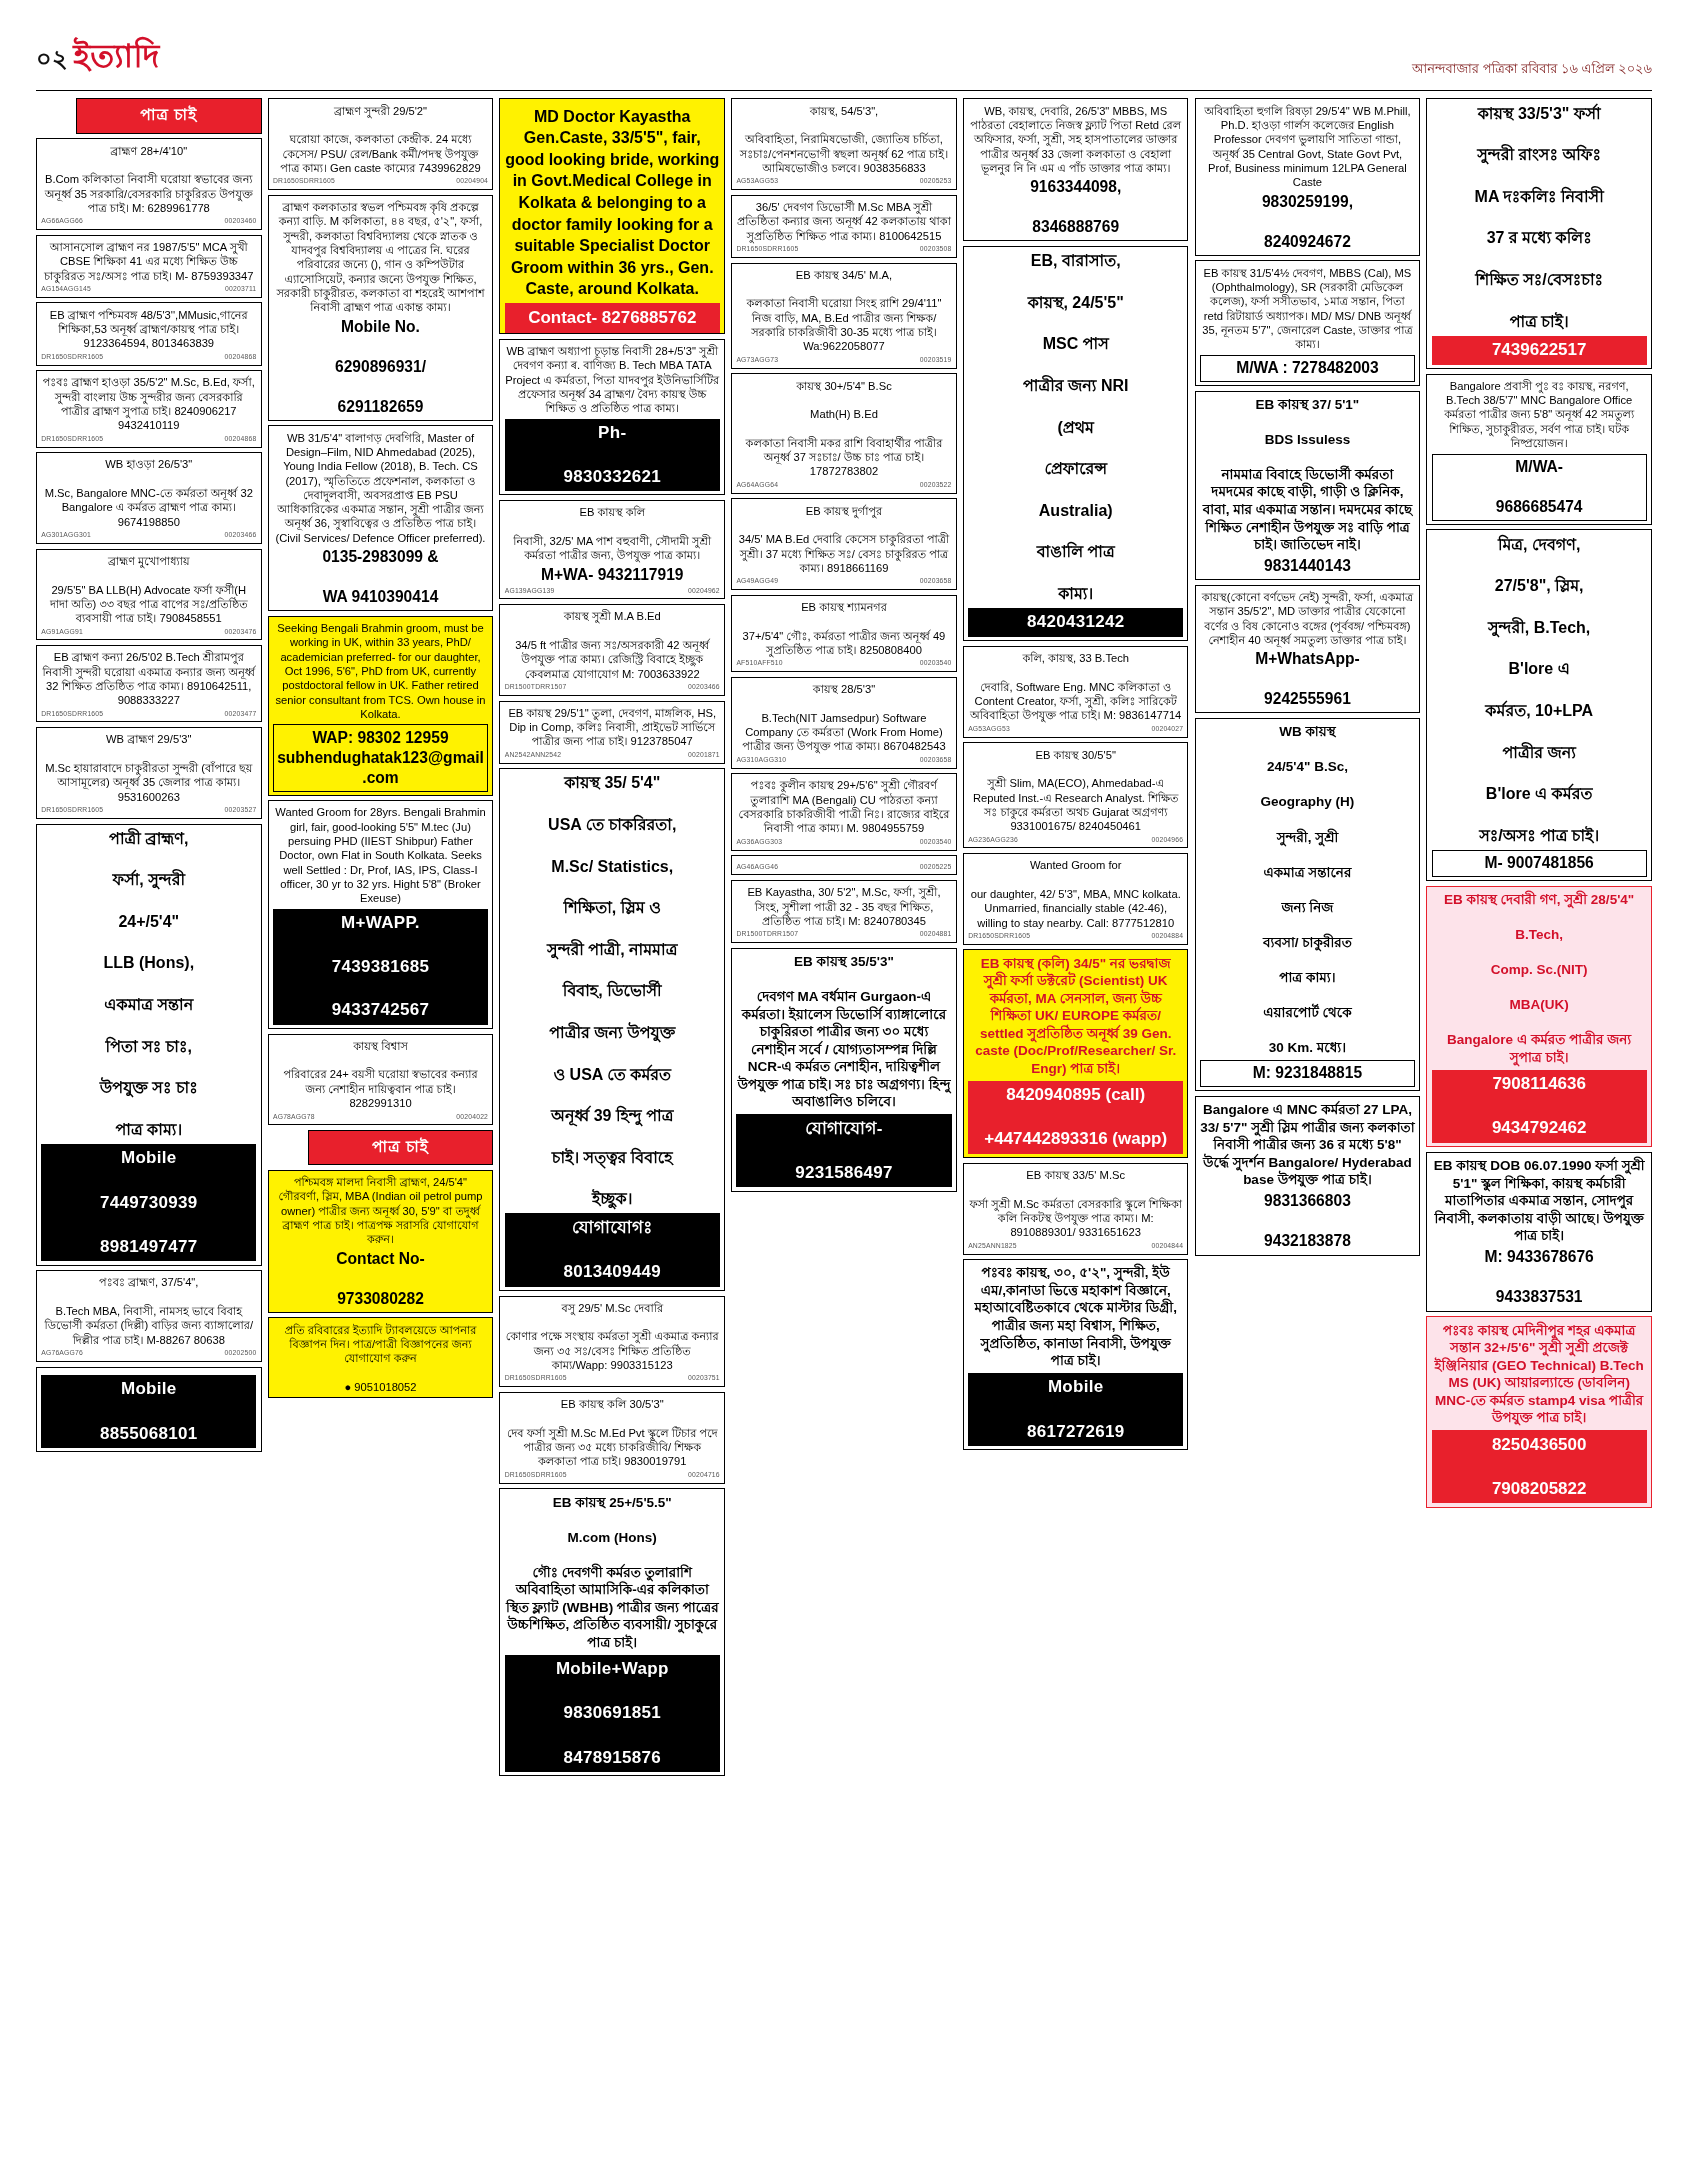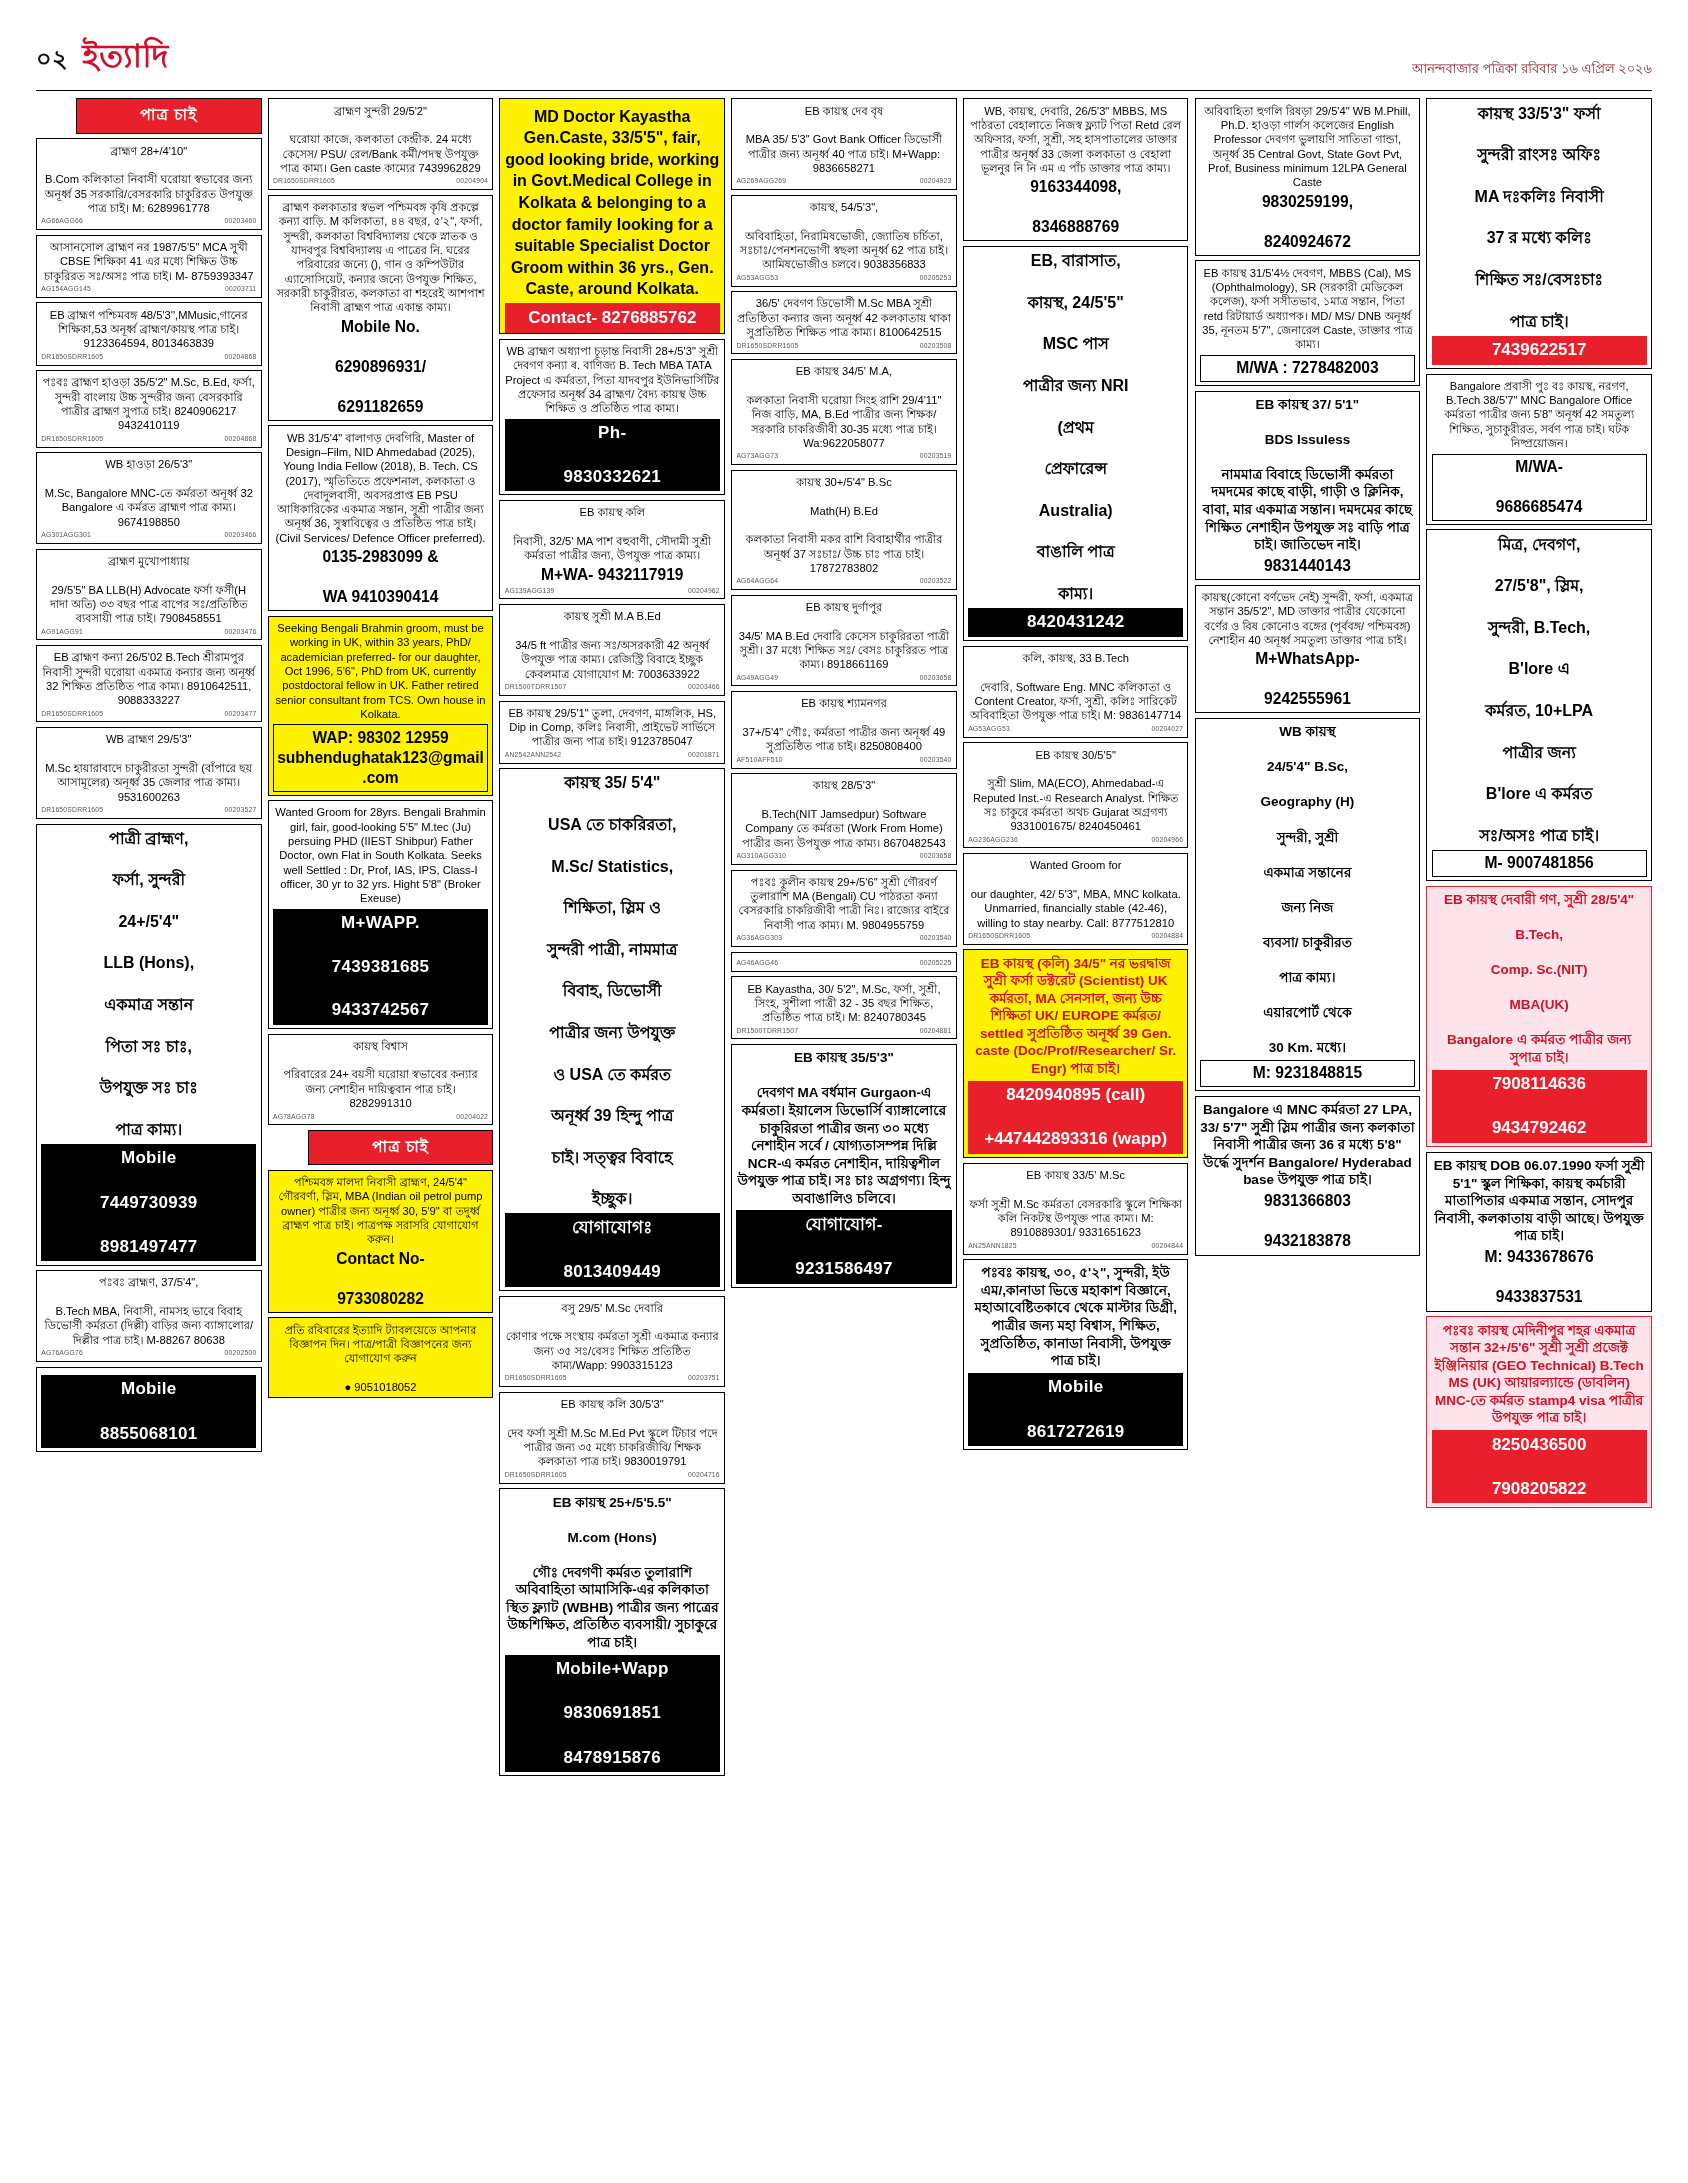--- a/index.html
+++ b/index.html
@@ -24,21 +24,21 @@
     display: flex;
     align-items: flex-end;
     justify-content: space-between;
     border-bottom: 1.6px solid #000;
     padding-bottom: 5.2px;
     margin-bottom: 7.3px;
   }
   .masthead-left {
     display: flex;
     align-items: baseline;
-    gap: 14px;
+    gap: 5px;
   }
   .page-num {
     font-size: 24px;
     font-weight: bold;
     color: #111;
     letter-spacing: 0.5px;
   }
   .masthead-title {
     font-size: 32px;
     font-weight: bold;
@@ -367,27 +367,20 @@
           </div>
         </div>
         <div class="ad med">
           <div class="body"><span class="t">EB কায়স্থ 25+/5'5.5"</span><br><span class="t">M.com (Hons)</span><br><span class="t">গৌঃ দেবগণী কর্মরত তুলারাশি অবিবাহিতা আমাসিকি-এর কলিকাতা স্থিত ফ্ল্যাট (WBHB) পাত্রীর জন্য পাত্রের উচ্চশিক্ষিত, প্রতিষ্ঠিত ব্যবসায়ী/ সুচাকুরে পাত্র চাই।</span></div>
           <div class="phone-black"><span class="t">Mobile+Wapp</span><br><span class="t">9830691851</span><br><span class="t">8478915876</span></div>
         </div>
         <div class="spacer"></div>
       </div>
       <div class="col">
         <div class="ad">
-          <div class="body"><span class="t">EB কায়স্থ দেব বৃষ</span><br><span class="t">MBA 35/ 5'3" Govt Bank Officer ডিভোর্সী পাত্রীর জন্য অনূর্ধ্ব 40 পাত্র চাই। M+Wapp: 9836658271</span></div>
-          <div class="reflineWrap">
-            <span>AG269AGG269</span>
-            <span>00204923</span>
-          </div>
-        </div>
-        <div class="ad">
           <div class="body"><span class="t">কায়স্থ, 54/5'3",</span><br><span class="t">অবিবাহিতা, নিরামিষভোজী, জ্যোতিষ চর্চিতা, সঃচাঃ/পেনশনভোগী স্বছলা অনূর্ধ্ব 62 পাত্র চাই। আমিষভোজীও চলবে। 9038356833</span></div>
           <div class="reflineWrap">
             <span>AG53AGG53</span>
             <span>00205253</span>
           </div>
         </div>
         <div class="ad">
           <div class="body">
             <span class="t">36/5' দেবগণ ডিভোর্সী M.Sc MBA সুশ্রী প্রতিষ্ঠিতা কন্যার জন্য অনূর্ধ্ব 42 কলকাতায় থাকা সুপ্রতিষ্ঠিত শিক্ষিত পাত্র কাম্য। 8100642515</span>
           </div>

